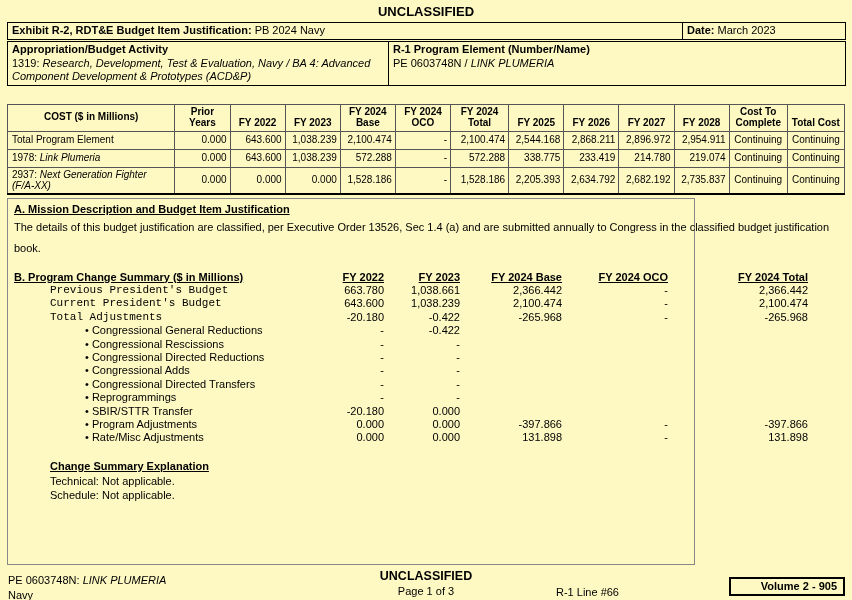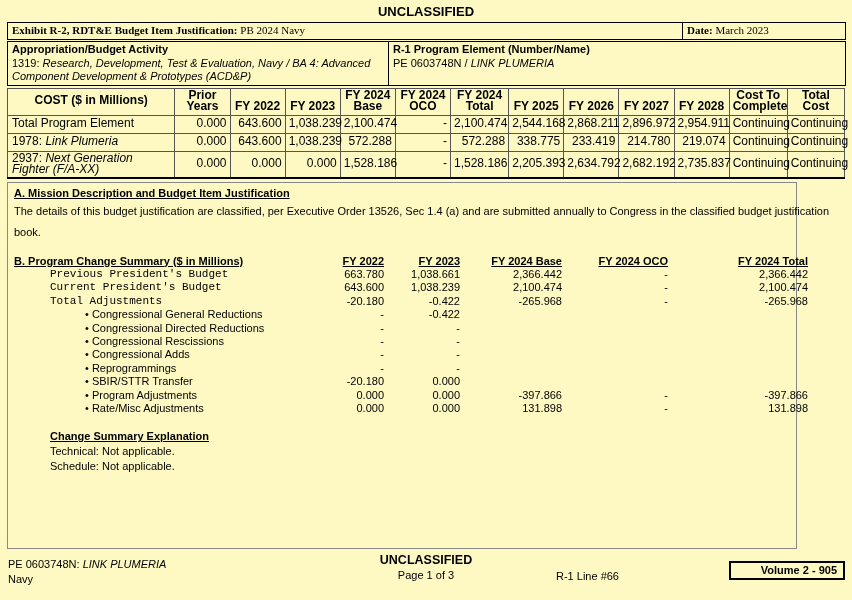--- a/index.html
+++ b/index.html
@@ -21,28 +21,28 @@
   .hdr-table {
     width: 838px; margin: 1px 7px 0 7px;
   }
   .hdr-table td {
     border: 1.6px solid #000;
     padding: 1px 4px;
     vertical-align: top;
     line-height: 13.5px;
   }
   .t1 { margin-top: 3px; }
-  .t1 td { height: 17px; font-family: Liberation Serif, serif; }
+  .t1 td { height: 17px; }
   .b { font-weight: bold; }
   .it { font-style: italic; }
 
   
   .cost-table {
-    width: 838px; margin: 2px 7px 0 7px;
-    font-size: 12px;
+    width: 838px; margin: 18px 7px 0 7px;
+    font-size: 10px;
     border: 1.6px solid #000;
     border-bottom: 2.5px solid #000;
   }
   .cost-table th, .cost-table td {
     border: 1px solid #555;
     padding: 1px 3px;
     line-height: 11.5px;
   }
   .cost-table th {
     font-weight: bold; text-align: center; vertical-align: bottom;
@@ -50,21 +50,21 @@
   }
   .cost-table th.name-h { vertical-align: middle; }
   .cost-table td { height: 18px; vertical-align: middle; }
   .cost-table td.name { text-align: left; padding-left: 4px; }
   .cost-table td.num { text-align: right; }
   .cost-table td.cont { text-align: center; }
 
   
   .section-box {
     position: relative;
-    width: 790px; margin: 3px 25px 0 7px; height: 367px;
+    width: 688px; margin: 3px 25px 0 7px; height: 367px;
     border: 1px solid #888;
     padding: 3px 6px;
   }
   .sec-title {
     font-weight: bold; text-decoration: underline;
     line-height: 14px;
   }
   .sec-a-body { line-height: 21px; width: 822px; margin-top: 1px; }
 
   .b-table { width: 794px; margin-top: 12px; }
@@ -267,37 +267,45 @@
       </tr>
       <tr>
         <td class="lbl bullet">• Congressional General Reductions</td>
         <td class="num">-</td>
         <td class="num">-0.422</td>
         <td class="num"></td>
         <td class="num"></td>
         <td class="num"></td>
       </tr>
       <tr>
+        <td class="lbl bullet">• Congressional Rescissions</td>
+        <td class="num">-</td>
+        <td class="num">-</td>
+        <td class="num"></td>
+        <td class="num"></td>
+        <td class="num"></td>
+      </tr>
+      <tr>
         <td class="lbl bullet">• Congressional Directed Reductions</td>
         <td class="num">-</td>
         <td class="num">-</td>
         <td class="num"></td>
         <td class="num"></td>
         <td class="num"></td>
       </tr>
       <tr>
-        <td class="lbl bullet">• Congressional Rescissions</td>
-        <td class="num">-</td>
-        <td class="num">-</td>
-        <td class="num"></td>
-        <td class="num"></td>
-        <td class="num"></td>
-      </tr>
-      <tr>
         <td class="lbl bullet">• Congressional Adds</td>
+        <td class="num">-</td>
+        <td class="num">-</td>
+        <td class="num"></td>
+        <td class="num"></td>
+        <td class="num"></td>
+      </tr>
+      <tr>
+        <td class="lbl bullet">• Congressional Directed Transfers</td>
         <td class="num">-</td>
         <td class="num">-</td>
         <td class="num"></td>
         <td class="num"></td>
         <td class="num"></td>
       </tr>
       <tr>
         <td class="lbl bullet">• Reprogrammings</td>
         <td class="num">-</td>
         <td class="num">-</td>

